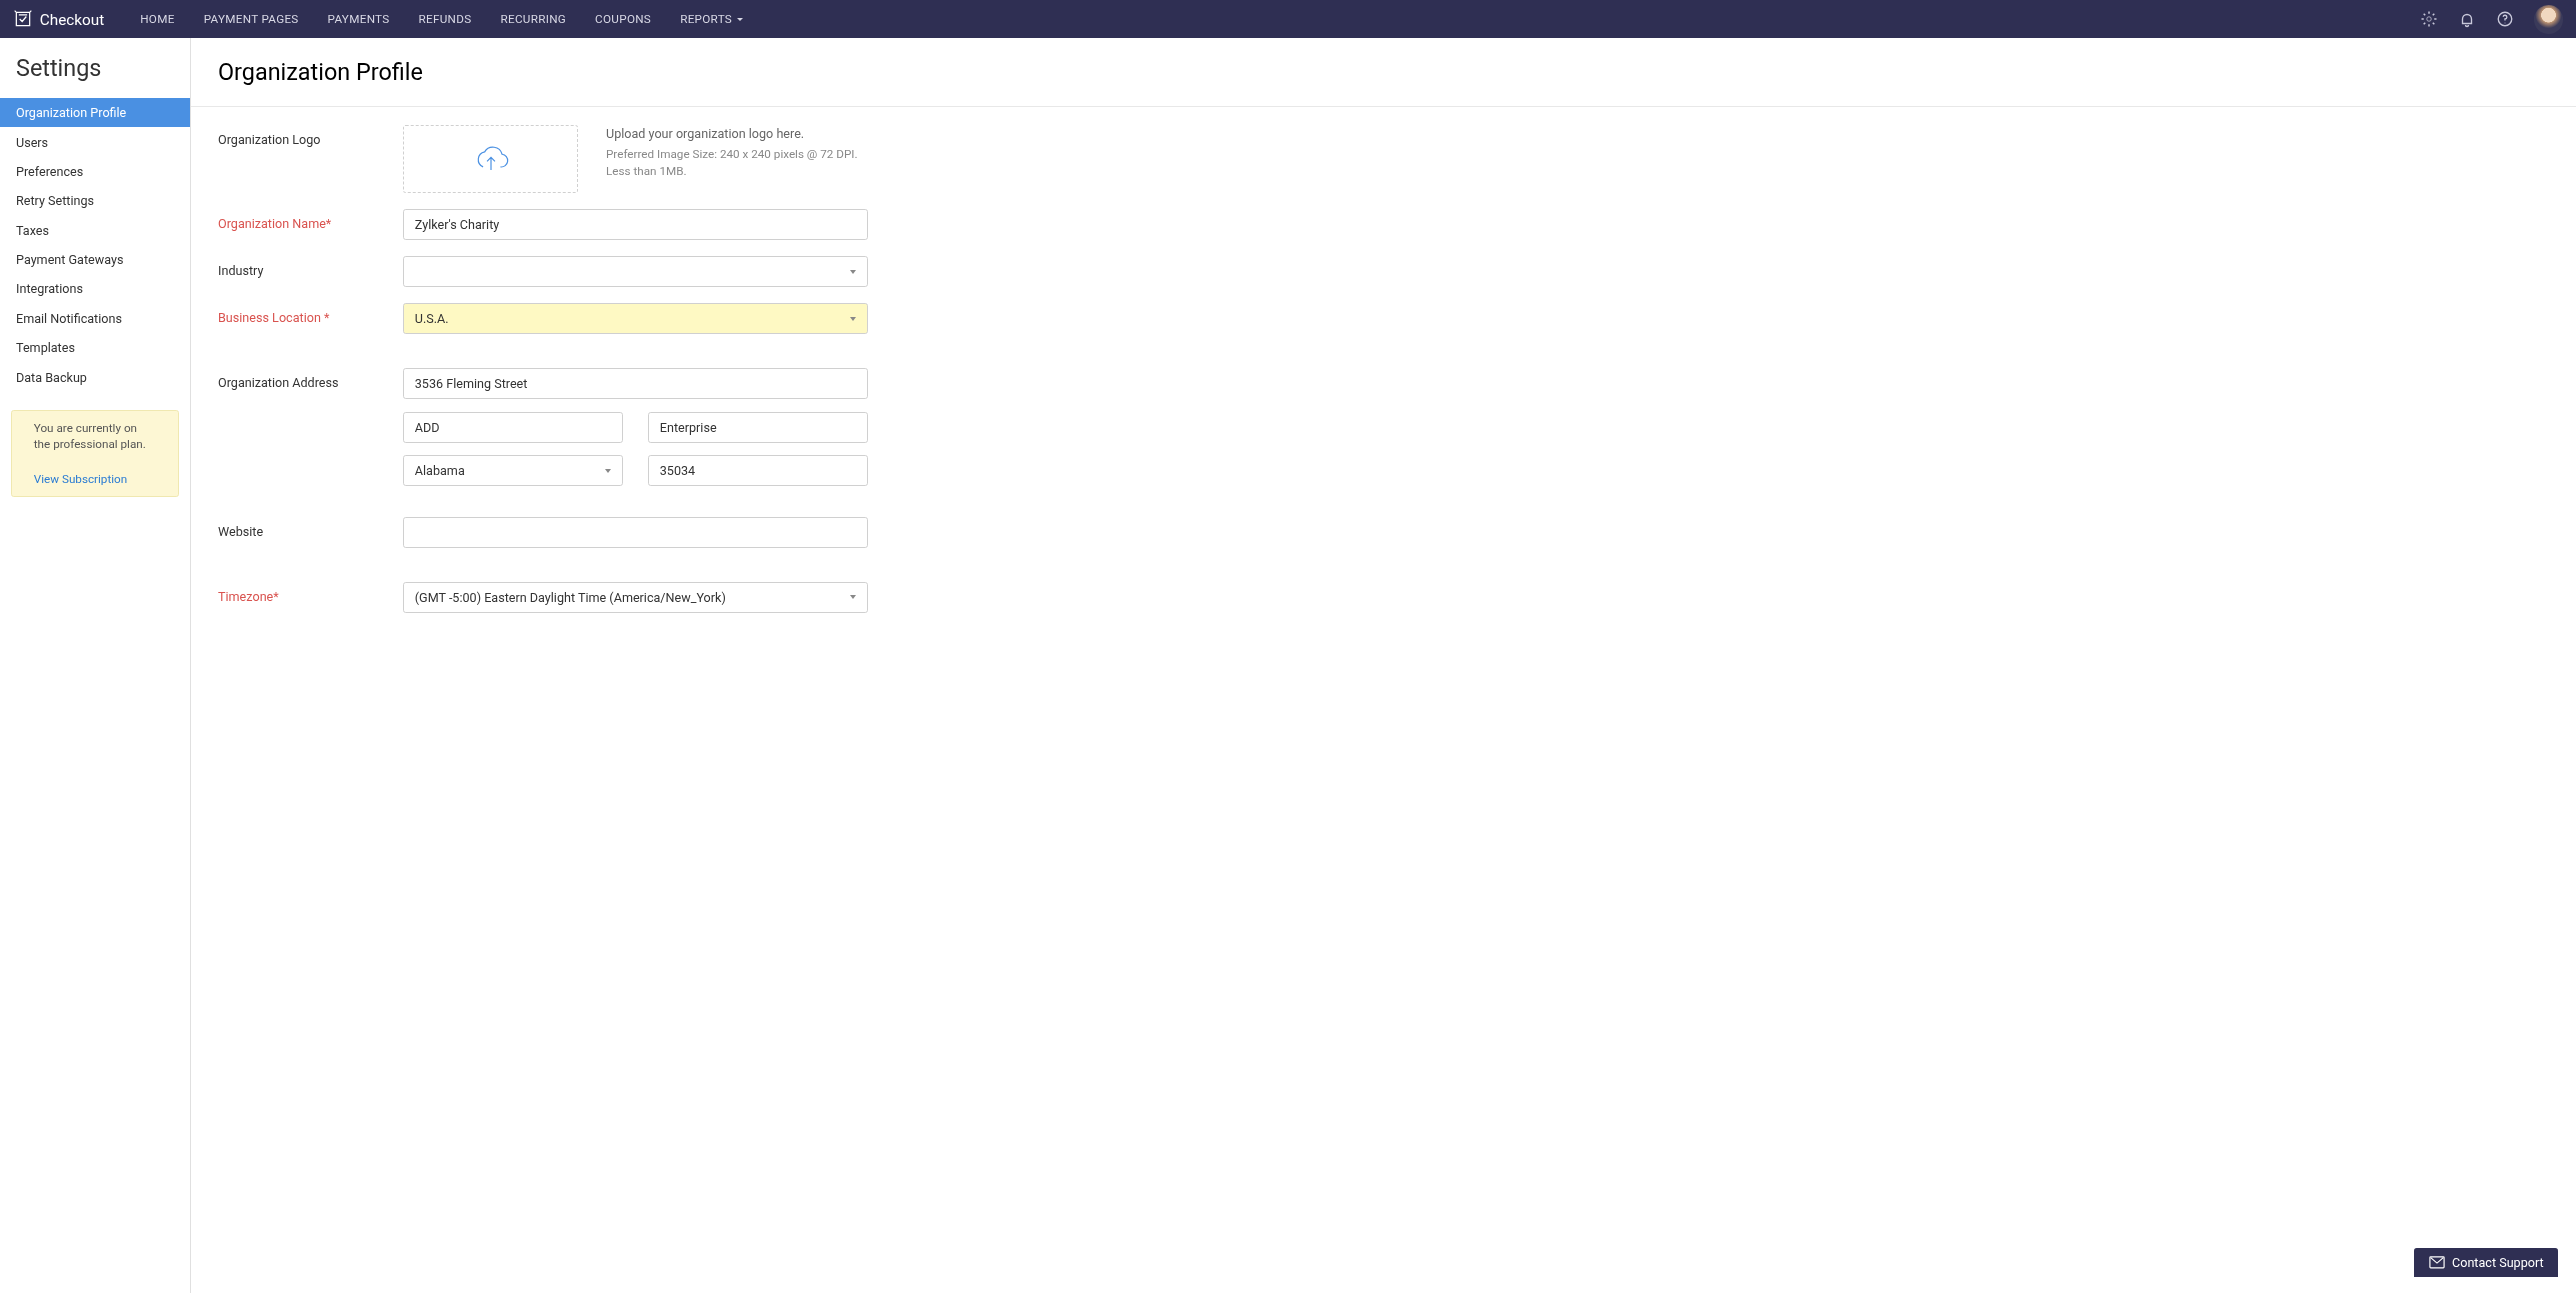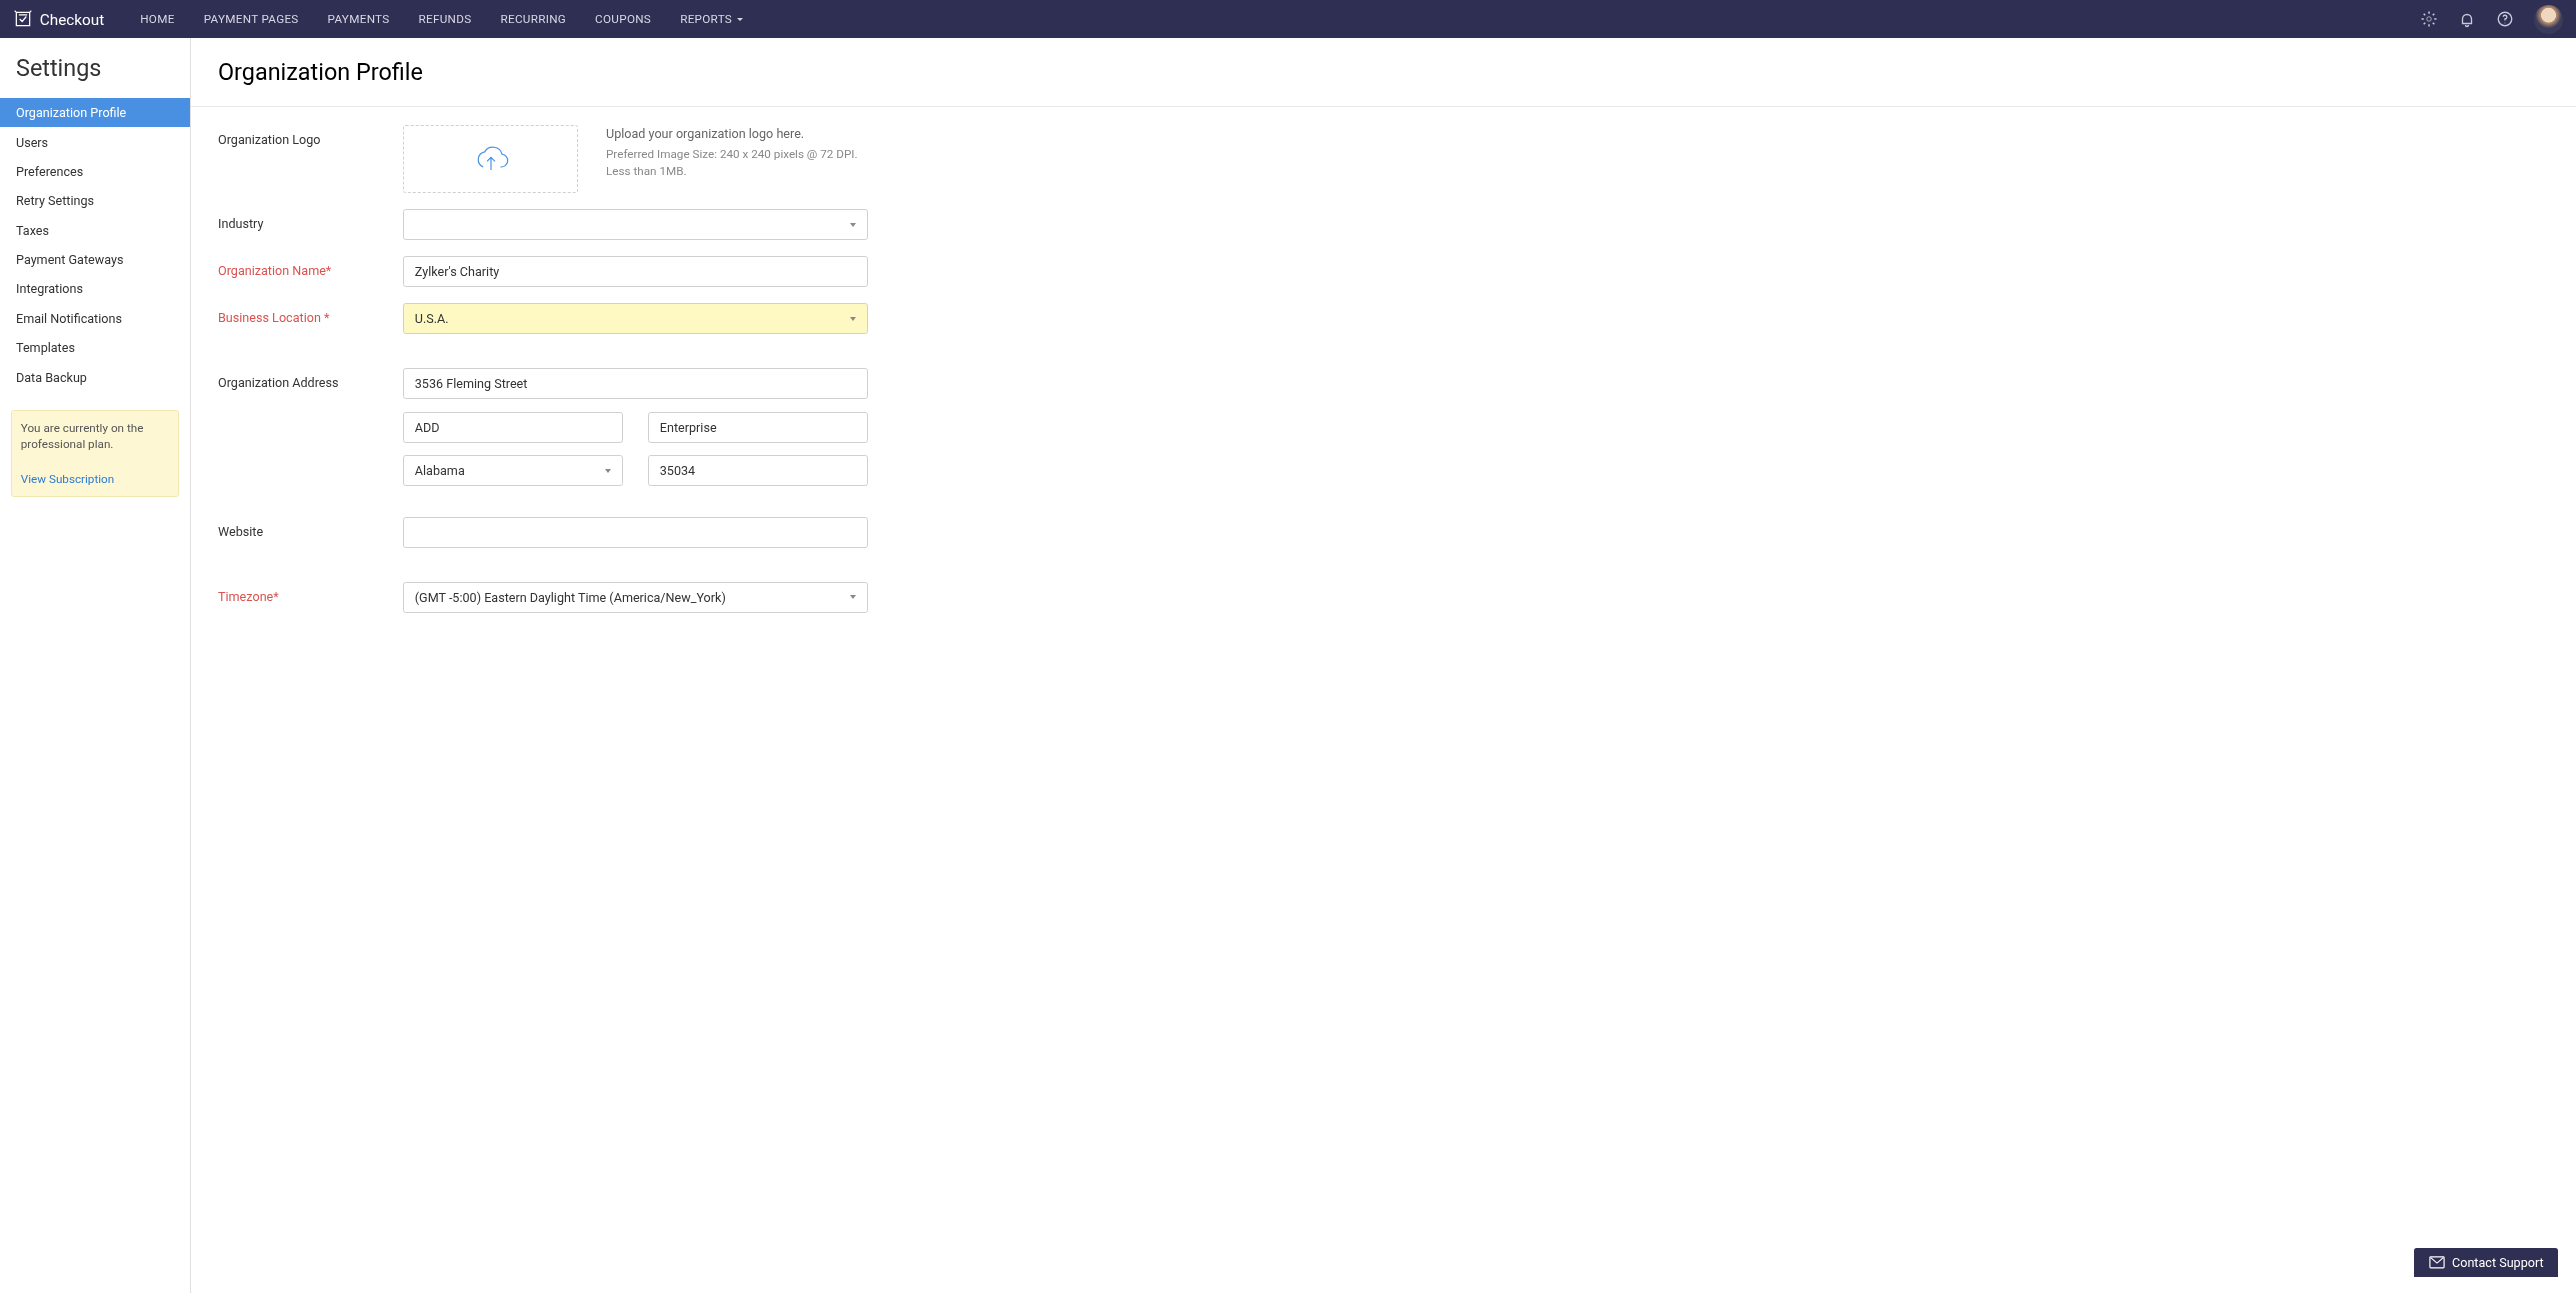--- a/index.html
+++ b/index.html
@@ -12,21 +12,21 @@
 .topnav a.drop::after { content: ""; display: inline-block; margin-left: 4.5px; border-top: 3.6px solid #d8d8e5; border-left: 3.6px solid transparent; border-right: 3.6px solid transparent; vertical-align: middle; }
 .topicons { margin-left: auto; display: flex; align-items: center; gap: 20px; }
 .topicons svg { width: 18px; height: 18px; stroke: #c8c8da; fill: none; }
 .avatar { width: 29px; height: 29px; border-radius: 50%; background: radial-gradient(circle at 50% 35%, #f0d8c0 30%, #b89070 32%, #3a3a5a 55%); }
 .main { display: flex; height: calc(100vh - 38px); }
 .sidebar { width: 191px; border-right: 0.9px solid #e0e0e0; padding-top: 16px; }
 .sidebar h2 { font-size: 23.4px; font-weight: 400; padding: 0 16px 16px; color: #333; }
 .sidemenu { list-style: none; }
 .sidemenu li { padding: 7.2px 16px; font-size: 12.6px; color: #333; cursor: pointer; }
 .sidemenu li.active { background: #4a90e2; color: #fff; }
-.planbox { margin: 18px 10.8px; background: #fdf7d4; border: 0.9px solid #f0e8b0; border-radius: 2.7px; padding: 9px 9px; font-size: 11.7px; color: #555; line-height: 1.4; }
+.planbox { margin: 18px 10.8px; background: #fdf7d4; border: 0.9px solid #f0e8b0; border-radius: 2.7px; padding: 9px 22px; font-size: 11.7px; color: #555; line-height: 1.4; }
 .planbox a { color: #2b7cd3; text-decoration: none; display: inline-block; margin-top: 18px; }
 .content { flex: 1; overflow-y: auto; position: relative; }
 .content::-webkit-scrollbar { width: 14.4px; }
 .content::-webkit-scrollbar-thumb { background: #c0c0c0; border-radius: 7.2px; border: 3.6px solid #fff; }
 .content h1 { font-size: 23.4px; font-weight: 400; padding: 20px 27px; border-bottom: 0.9px solid #e8e8e8; }
 .formwrap { padding: 18px 27px; }
 .row { display: flex; align-items: flex-start; margin-bottom: 16px; }
 .lbl { width: 185px; font-size: 12.6px; color: #333; padding-top: 7.2px; }
 .lbl.req { color: #d9534f; }
 .fld { flex: 1; max-width: 465px; }
@@ -117,31 +117,31 @@
           </div>
           <div class="uploadtxt">
             <div class="line1">Upload your organization logo here.</div>
             <div>Preferred Image Size: 240 x 240 pixels @ 72 DPI.</div>
             <div>Less than 1MB.</div>
           </div>
         </div>
       </div>
 
       <div class="row">
+        <div class="lbl req">Organization Name*</div>
+        <div class="fld"><input type="text" value="Zylker's Charity" style=""></div>
+      </div>
+
+      <div class="row">
         <div class="lbl">Industry</div>
         <div class="fld">
             <div class="sel">
               <span></span>
             </div>
           </div>
-      </div>
-
-      <div class="row">
-        <div class="lbl req">Organization Name*</div>
-        <div class="fld"><input type="text" value="Zylker's Charity" style=""></div>
       </div>
 
       <div class="row">
         <div class="lbl req">Business Location *</div>
         <div class="fld">
             <div class="sel disabled">
               <span>U.S.A.</span>
             </div>
           </div>
       </div>

